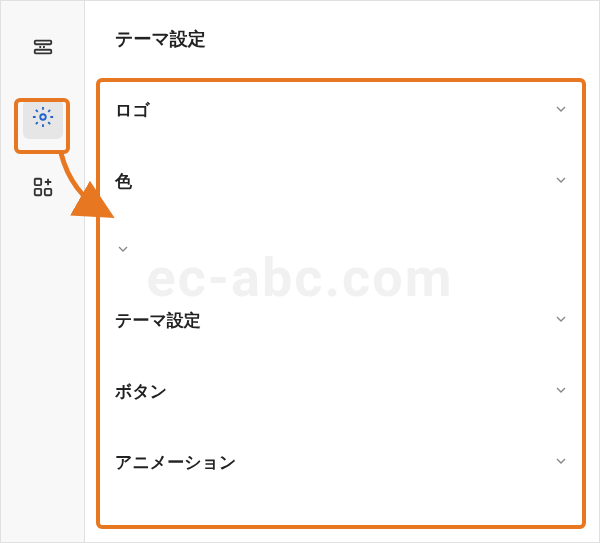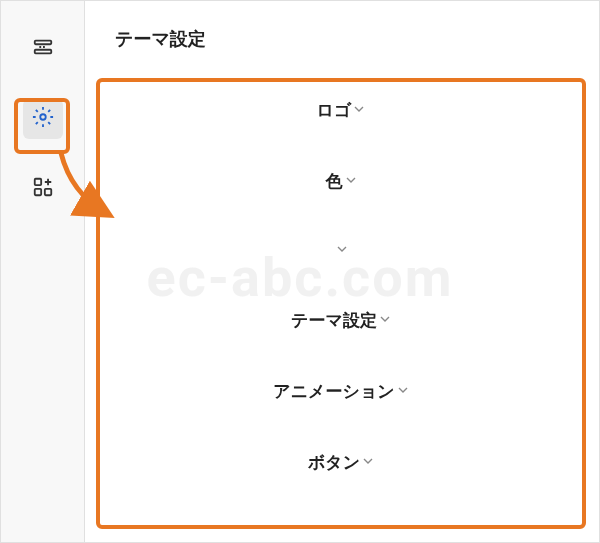--- a/index.html
+++ b/index.html
@@ -51,21 +51,21 @@
       padding: 26px 30px 24px 30px;
       font-size: 18px;
       font-weight: 600;
       color: #222;
     }
     .settings-list {
       flex: 1;
     }
     .settings-item {
       display: flex;
-      justify-content: center;
+      justify-content: space-between;
       align-items: center;
       padding: 24px 30px;
       cursor: pointer;
       font-size: 17px;
       font-weight: 600;
       color: #222;
     }
     .chevron {
       color: #888;
     }
@@ -174,29 +174,29 @@
       </div>
       <div class="settings-item">
         <span>テーマ設定</span>
         <span class="chevron">
           <svg width="16" height="16" viewBox="0 0 24 24" fill="none" stroke="currentColor" stroke-width="2">
               <path d="M6 9l6 6 6-6"></path>
             </svg>
         </span>
       </div>
       <div class="settings-item">
+        <span>ボタン</span>
+        <span class="chevron">
+          <svg width="16" height="16" viewBox="0 0 24 24" fill="none" stroke="currentColor" stroke-width="2">
+              <path d="M6 9l6 6 6-6"></path>
+            </svg>
+        </span>
+      </div>
+      <div class="settings-item">
         <span>アニメーション</span>
-        <span class="chevron">
-          <svg width="16" height="16" viewBox="0 0 24 24" fill="none" stroke="currentColor" stroke-width="2">
-              <path d="M6 9l6 6 6-6"></path>
-            </svg>
-        </span>
-      </div>
-      <div class="settings-item">
-        <span>ボタン</span>
         <span class="chevron">
           <svg width="16" height="16" viewBox="0 0 24 24" fill="none" stroke="currentColor" stroke-width="2">
               <path d="M6 9l6 6 6-6"></path>
             </svg>
         </span>
       </div>
     </div>
   </div>
 </div>
 

